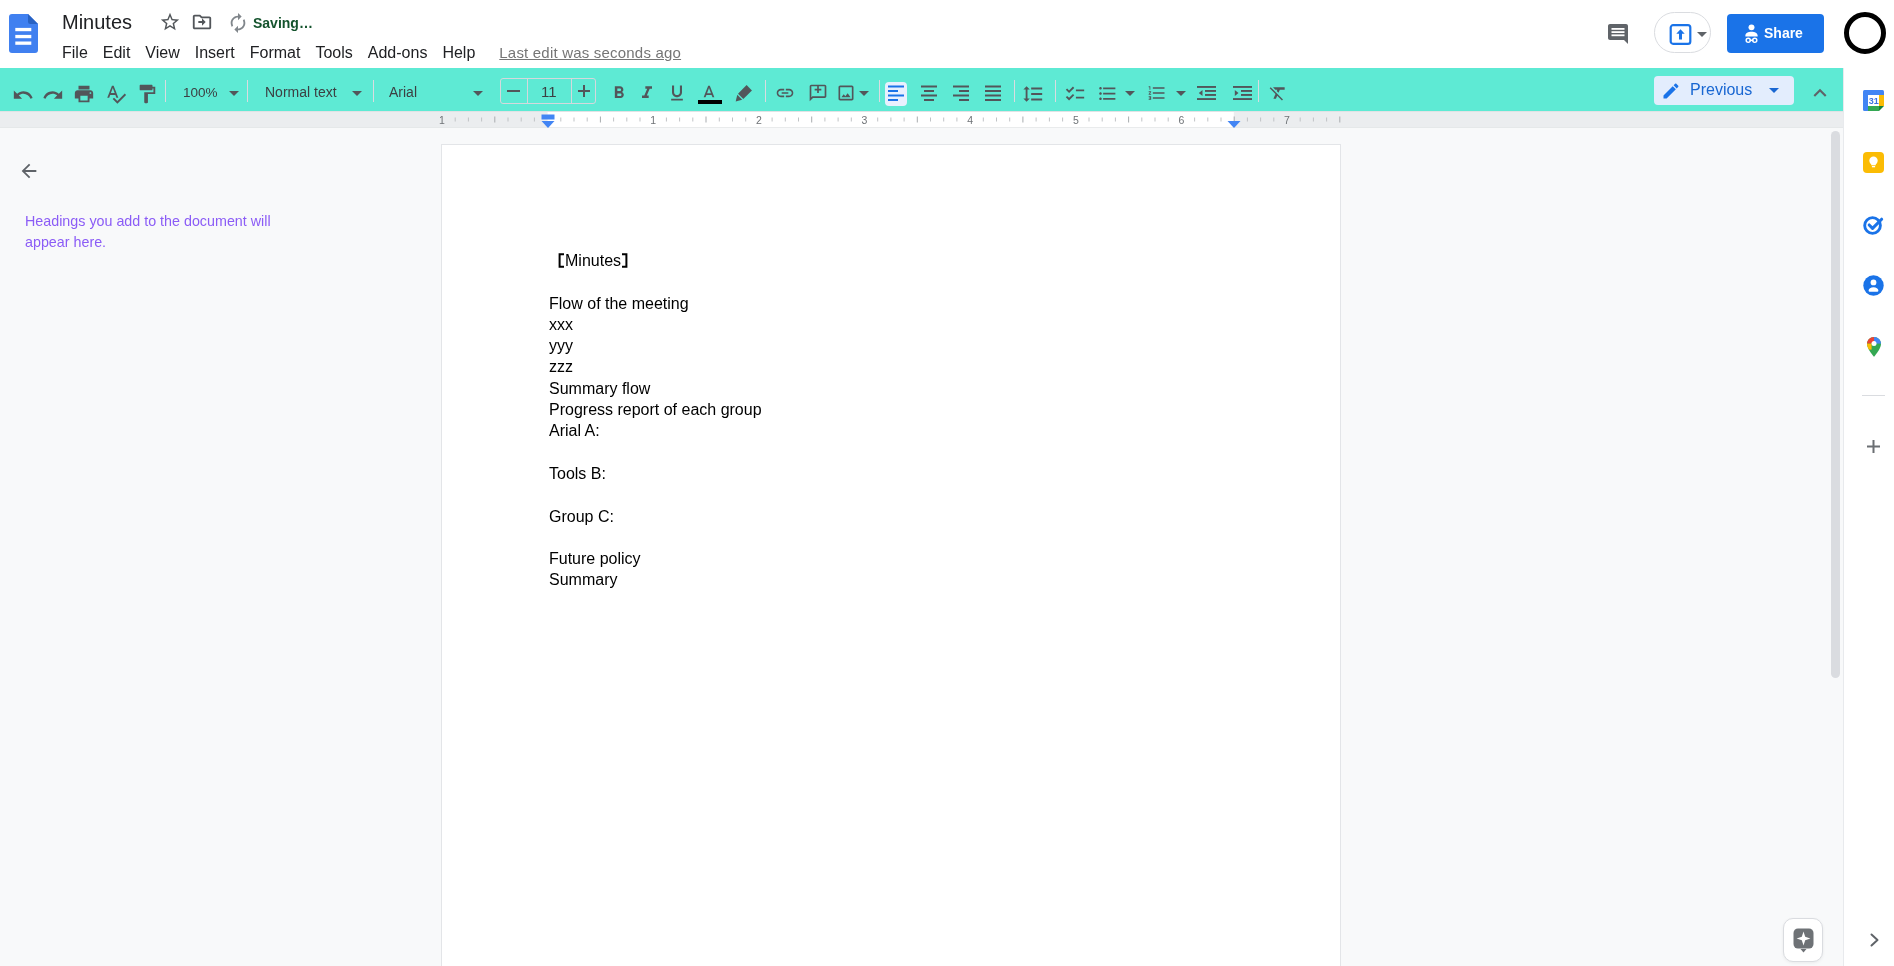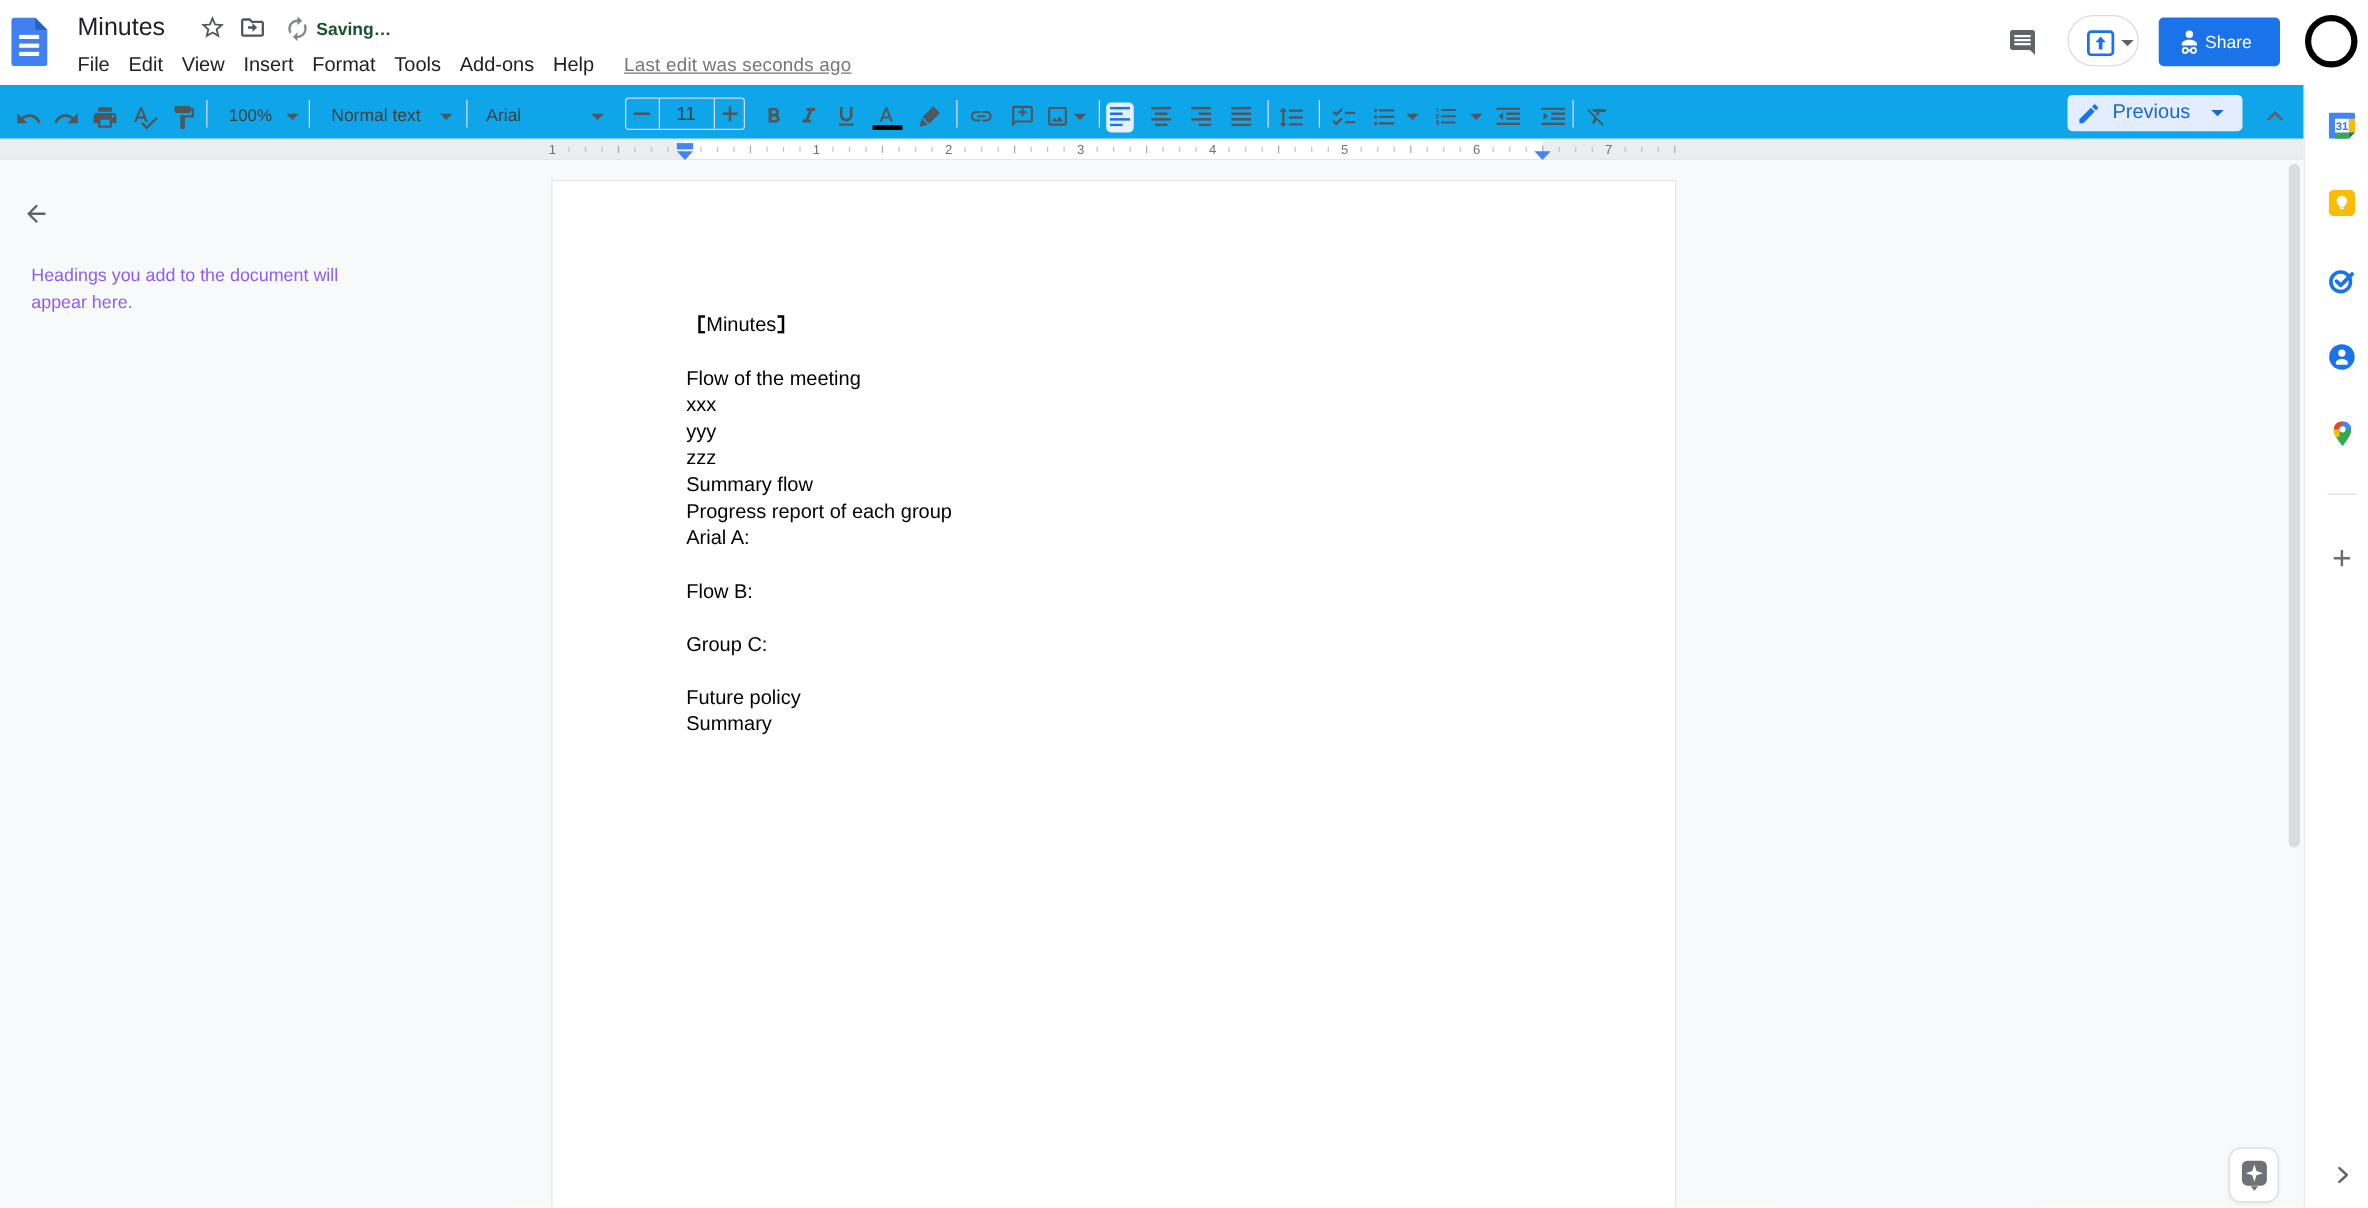--- a/index.html
+++ b/index.html
@@ -60,27 +60,27 @@
   </div>
 
   <div class="abs" style="left:1727px;top:14px;width:97px;height:39px;border-radius:4px;background:#1a73e8;">
     <svg class="abs" style="left:13px;top:8px;" width="23" height="23" viewBox="0 0 24 24" fill="#fff">
       <circle cx="12" cy="5.6" r="3.1"></circle>
       <path d="M12 10.2c-3.6 0-6.4 1.6-6.4 3.9v1h12.8v-1c0-2.3-2.8-3.9-6.4-3.9z"></path>
       <path d="M8.6 16.2a2.9 2.9 0 1 0 0 5.8 2.9 2.9 0 0 0 0-5.8zm0 4.3a1.4 1.4 0 1 1 0-2.8 1.4 1.4 0 0 1 0 2.8z"></path>
       <path d="M15.4 16.2a2.9 2.9 0 1 0 0 5.8 2.9 2.9 0 0 0 0-5.8zm0 4.3a1.4 1.4 0 1 1 0-2.8 1.4 1.4 0 0 1 0 2.8z"></path>
       <rect x="10" y="18.3" width="4" height="1.6"></rect>
     </svg>
-    <div class="abs" style="left:37px;top:11px;font-size:14px;font-weight:normal;color:#fff;">Share</div>
+    <div class="abs" style="left:37px;top:11px;font-size:14px;font-weight:bold;color:#fff;">Share</div>
   </div>
 
   <div class="abs" style="left:1844px;top:12px;width:42px;height:42px;border:5.5px solid #000;border-radius:50%;background:#fff;"></div>
 </div>
 
-<div class="abs" style="left:0;top:68px;width:1843px;height:43px;background:#0ea5e9;" id="toolbar">
+<div class="abs" style="left:0;top:68px;width:1843px;height:43px;background:#5eead4;" id="toolbar">
 
   <svg class="tbicon ic" style="left:12px;top:16px;" width="22" height="22" viewBox="0 0 24 24">
       <path d="M12.5 8c-2.65 0-5.05.99-6.9 2.6L2 7v9h9l-3.62-3.62c1.39-1.16 3.16-1.88 5.12-1.88 3.54 0 6.55 2.31 7.6 5.5l2.37-.78C21.08 11.03 17.15 8 12.5 8z"></path>
     </svg>
 
   <svg class="tbicon ic" style="left:42px;top:16px;" width="22" height="22" viewBox="0 0 24 24">
       <path d="M18.4 10.6C16.55 8.99 14.15 8 11.5 8c-4.65 0-8.58 3.03-9.96 7.22L3.9 16c1.05-3.19 4.05-5.5 7.6-5.5 1.95 0 3.73.72 5.12 1.88L13 16h9V7l-3.6 3.6z"></path>
     </svg>
 
   <svg class="tbicon ic" style="left:73px;top:15px;" width="22" height="22" viewBox="0 0 24 24">
@@ -311,21 +311,21 @@
   <svg class="abs" style="left:18px;top:32px;" width="22" height="22" viewBox="0 0 24 24" fill="#5f6368">
       <path d="M20 11H7.83l5.59-5.59L12 4l-8 8 8 8 1.41-1.41L7.83 13H20v-2z"></path>
     </svg>
   <div class="abs" style="left:25px;top:83px;width:290px;font-size:14.3px;line-height:20.5px;color:#8b5cf6;">Headings you add to the document will appear here.</div>
 
   <div class="abs" style="left:441px;top:16px;width:900px;height:860px;background:#fff;border:1px solid #e3e5e8;">
     <div class="abs" style="left:107px;top:105px;font-size:16px;line-height:21.3px;color:#000;white-space:pre;" id="doctext"><div><svg width="7" height="15" viewBox="0 0 7 15" style="display:inline-block;vertical-align:-2px;margin-left:9px;">
             <path d="M6 1.2 H1.6 V13.8 H6" fill="none" stroke="#000" stroke-width="2"></path>
           </svg>Minutes<svg width="7" height="15" viewBox="0 0 7 15" style="display:inline-block;vertical-align:-2px;">
             <path d="M1 1.2 H5.4 V13.8 H1" fill="none" stroke="#000" stroke-width="2"></path>
-          </svg></div><div>&nbsp;</div><div>Flow of the meeting</div><div>xxx</div><div>yyy</div><div>zzz</div><div>Summary flow</div><div>Progress report of each group</div><div>Arial A:</div><div>&nbsp;</div><div>Flow B:</div><div>&nbsp;</div><div>Group C:</div><div>&nbsp;</div><div>Future policy</div><div>Summary</div></div>
+          </svg></div><div>&nbsp;</div><div>Flow of the meeting</div><div>xxx</div><div>yyy</div><div>zzz</div><div>Summary flow</div><div>Progress report of each group</div><div>Arial A:</div><div>&nbsp;</div><div>Tools B:</div><div>&nbsp;</div><div>Group C:</div><div>&nbsp;</div><div>Future policy</div><div>Summary</div></div>
   </div>
 
   <div class="abs" style="left:1831px;top:3px;width:9px;height:547px;border-radius:4.5px;background:#dadce0;"></div>
 
   <div class="abs" style="left:1783px;top:790px;width:40px;height:44px;background:#fff;border:1px solid #dadce0;border-radius:10px;box-shadow:0 1px 3px rgba(60,64,67,.08);">
     <svg class="abs" style="left:9px;top:9px;" width="21" height="25" viewBox="0 0 21 25">
       <rect x="0.5" y="0.5" width="20" height="20" rx="4.5" fill="#6e7276"></rect>
       <path d="M7.5 21 H13.5 L10.5 24.5 Z" fill="#6e7276"></path>
       <path d="M10.5 3.6 L12.2 8.8 L17.4 10.5 L12.2 12.2 L10.5 17.4 L8.8 12.2 L3.6 10.5 L8.8 8.8 Z" fill="#fff"></path>
     </svg>

